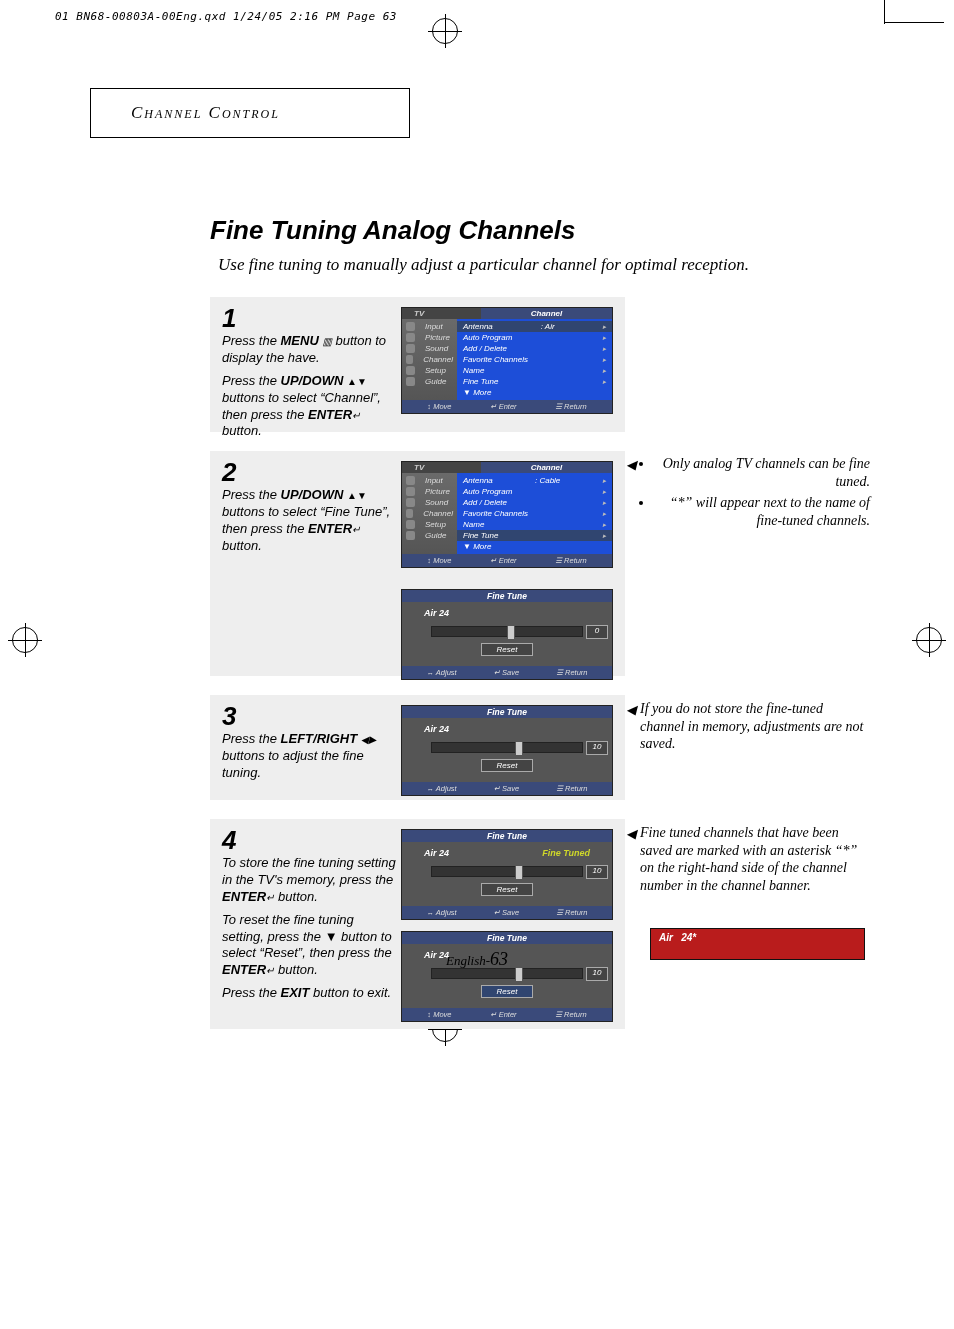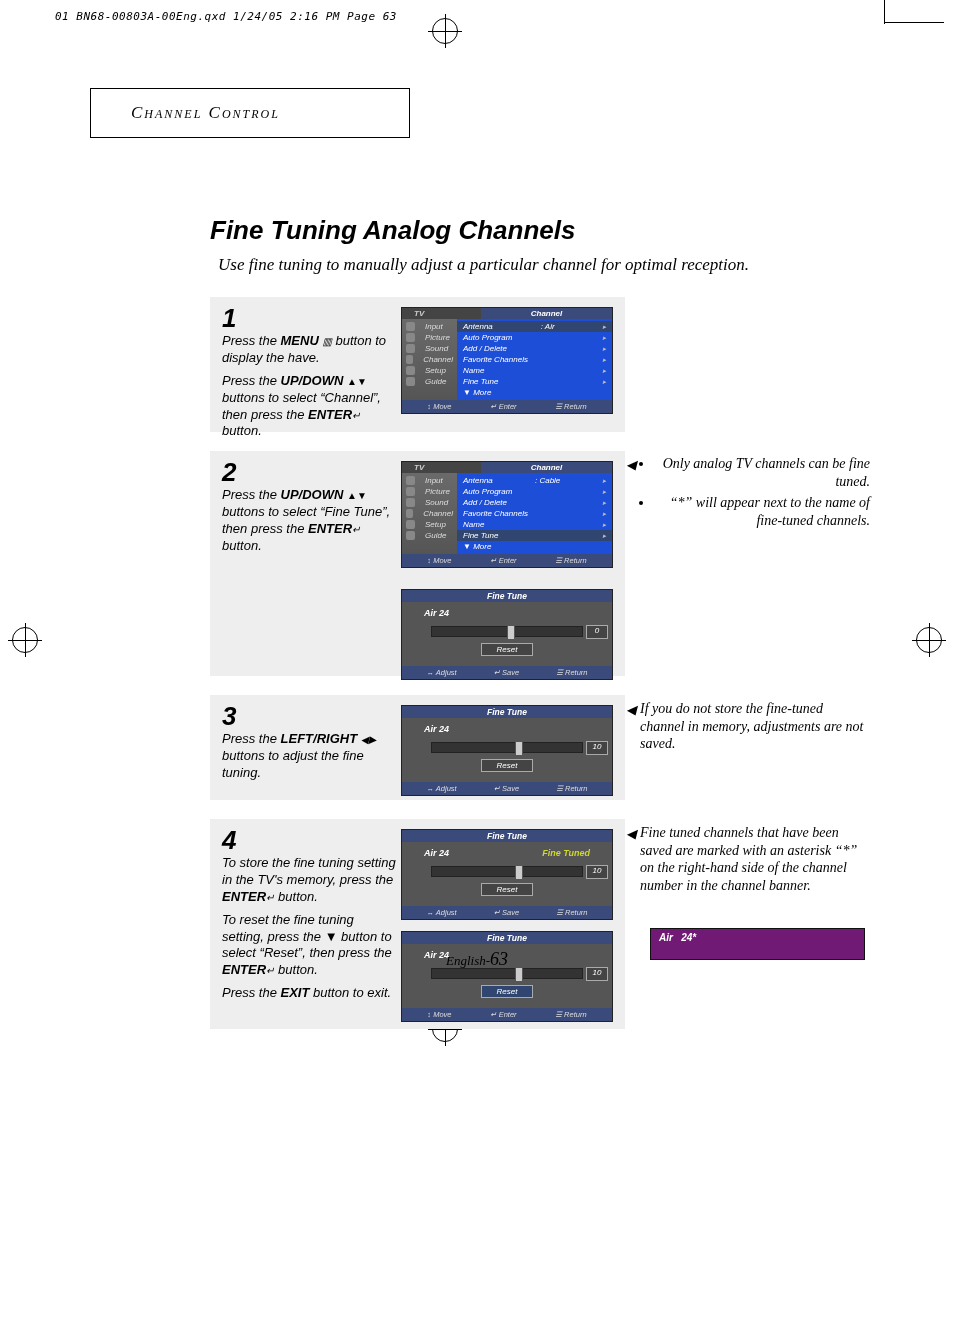--- a/index.html
+++ b/index.html
@@ -125,21 +125,21 @@
   }
   .side-note .ptr { position:absolute; left:-14px; top:2px; font-size:13px;}
   .side-note ul { margin:0; padding-left: 14px; list-style: disc; text-align: right;}
   .side-note li { margin-bottom: 4px;}
 
   .banner-sample {
     position:absolute;
     left:650px;
     width:215px;
     height:32px;
-    background:#701a75;
+    background:#b91c1c;
     border:1px solid #111;
     color:#fff;
     font-size:10px;
     font-weight:bold;
     padding:3px 8px;
     box-sizing:border-box;
   }
 
   .page-footer {
     position: absolute;

